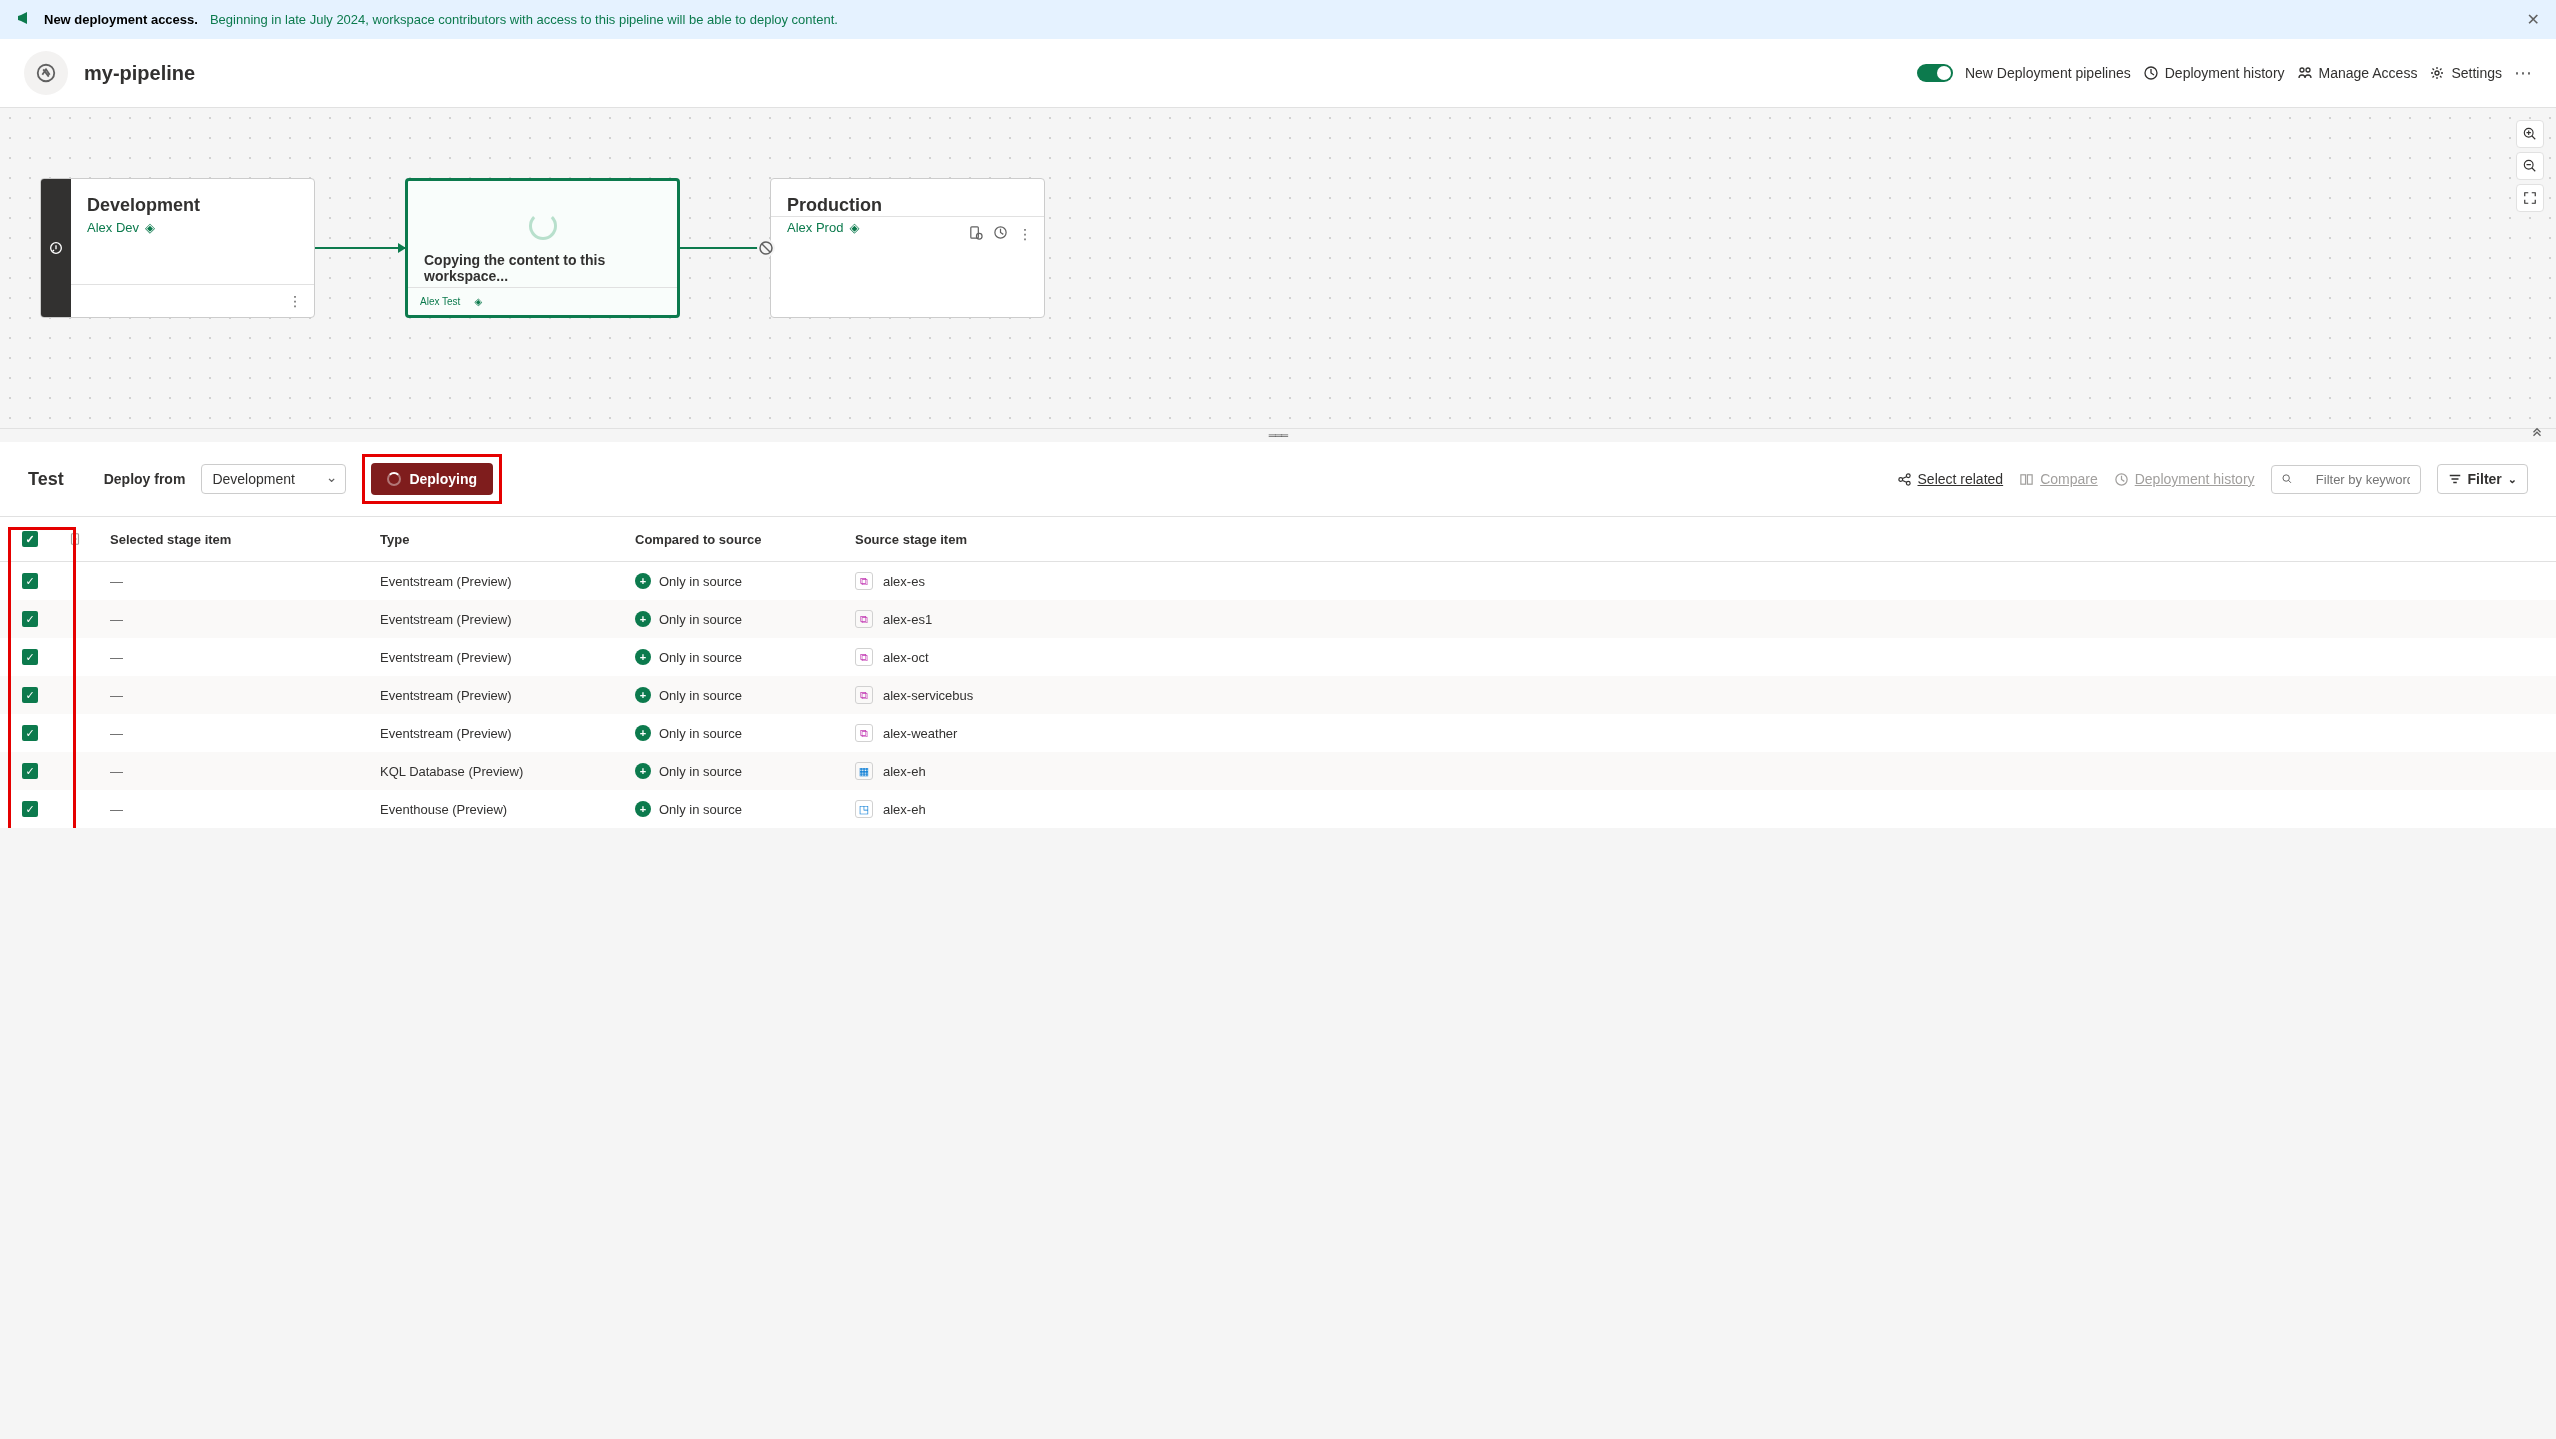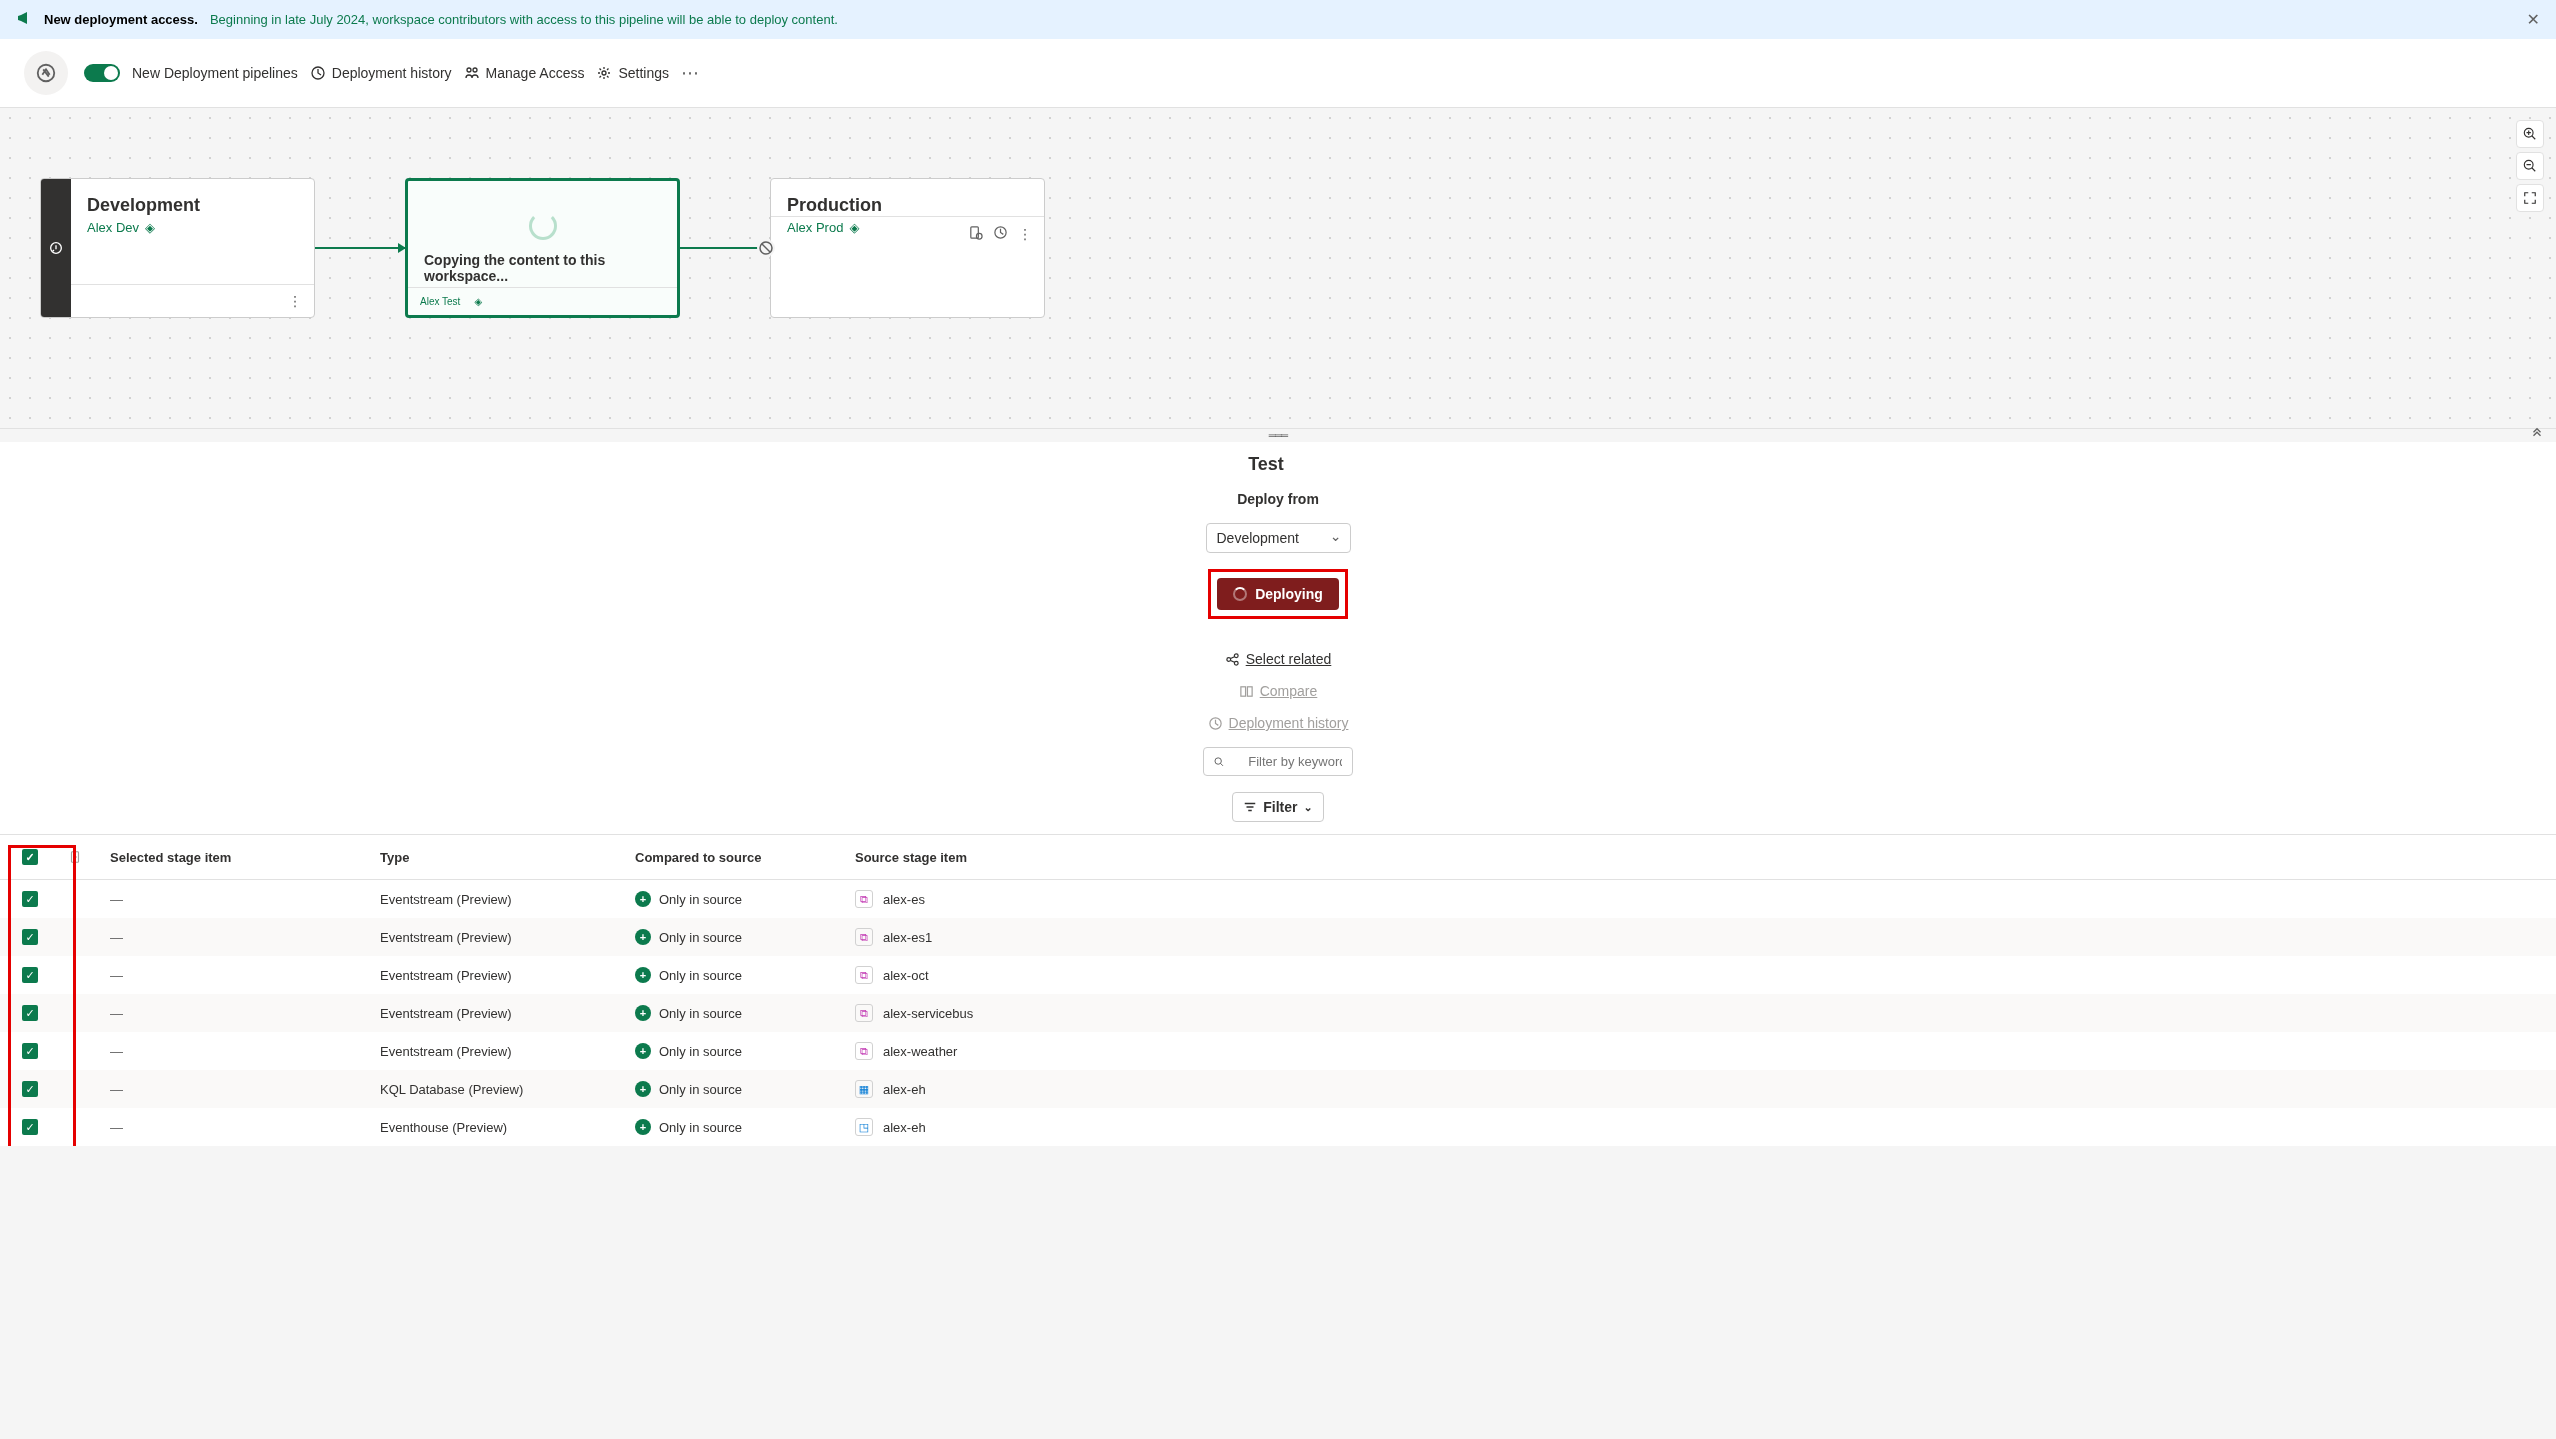--- a/index.html
+++ b/index.html
@@ -265,26 +265,25 @@
     .expand-btn {
       position: absolute;
       right: 12px;
       color: #616161;
       cursor: pointer;
     }
     
     
     .toolbar {
       background: #fff;
-      padding: 12px 36px;
+      padding: 12px 28px;
       display: flex;
       align-items: center;
       gap: 16px;
       border-bottom: 1px solid #e1e1e1;
-      flex-direction: column;
     }
     .toolbar-title {
       font-size: 18px;
       font-weight: 600;
       margin-right: 24px;
     }
     .deploy-label {
       font-size: 14px;
       font-weight: 600;
     }
@@ -501,20 +500,21 @@
   <span class="banner-close">✕</span>
 </div>
 
 <div class="header">
   <div class="logo-circle">
     <svg width="22" height="22" viewBox="0 0 24 24" fill="none" stroke="#616161" stroke-width="2">
         <circle cx="12" cy="12" r="9"></circle>
         <path d="M8 14l4-6 4 6M9 8l6 8"></path>
       </svg>
   </div>
+  <div class="page-title">my-pipeline</div>
   <div class="header-right">
     <div class="toggle"></div>
     <span>New Deployment pipelines</span>
     <div class="header-link">
       <svg width="16" height="16" viewBox="0 0 16 16" fill="none" stroke="currentColor" stroke-width="1.3">
           <circle cx="8" cy="8" r="6"></circle>
           <path d="M8 4v4l3 2"></path>
         </svg>
       <span>Deployment history</span>
     </div>

